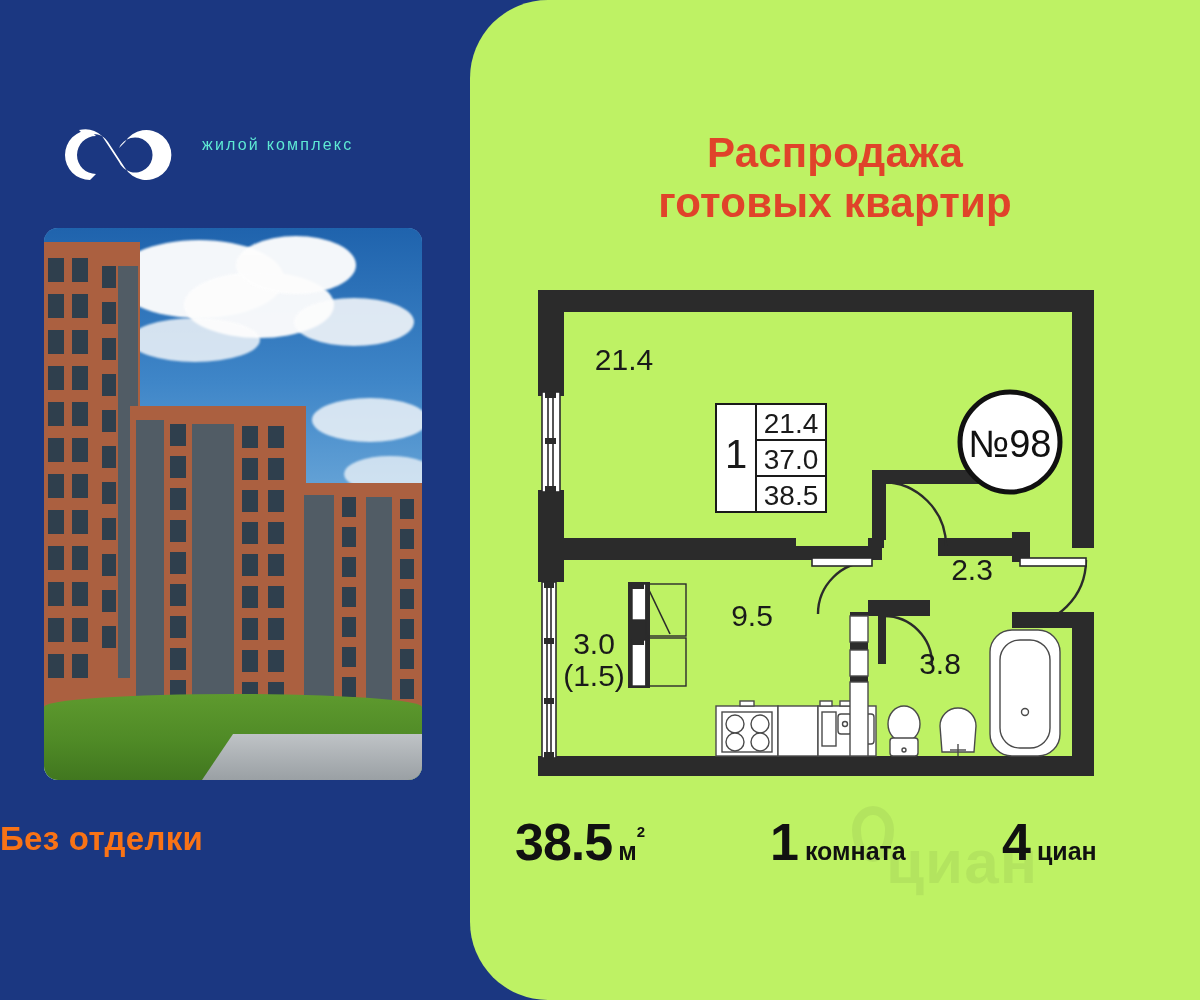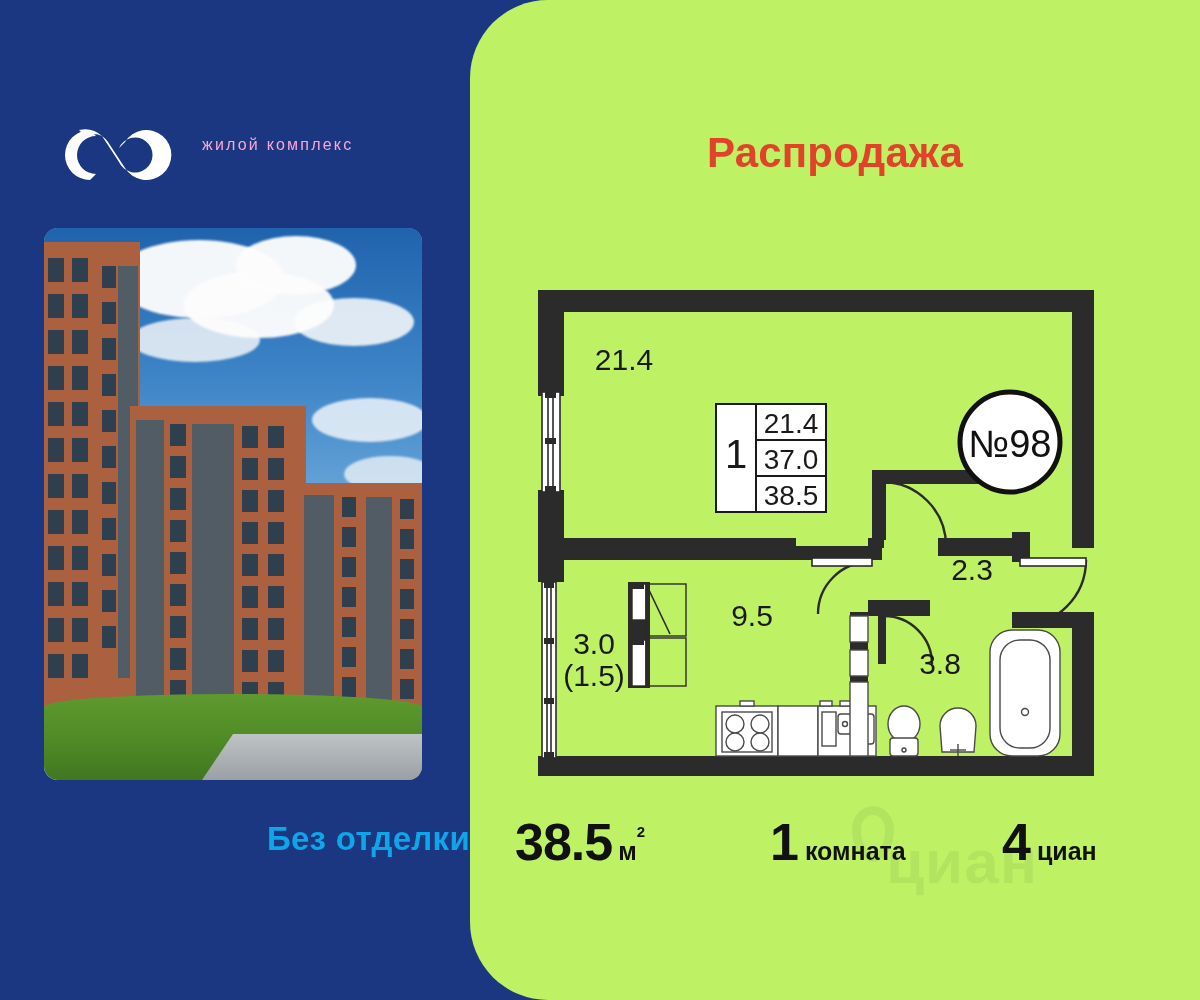--- a/index.html
+++ b/index.html
@@ -21,21 +21,21 @@
     position: absolute; left: 52px; top: 122px;
     display: flex; align-items: flex-start; gap: 22px;
   }
   .logo-mark { width: 128px; height: 66px; flex: none; }
   .logo-text-wrap { padding-top: 6px; }
   .logo-title {
     color: #ffffff; font-size: 46px; font-weight: 700;
     letter-spacing: 3px; line-height: 1;
   }
   .logo-sub {
-    color: #f9a8d4; font-size: 16px; font-weight: 400;
+    color: #5eead4; font-size: 16px; font-weight: 400;
     letter-spacing: 2.2px; margin-top: 8px; text-align: right;
   }
 
   
   .photo-frame {
     position: absolute; left: 44px; top: 228px;
     width: 378px; height: 552px;
     border-radius: 14px; overflow: hidden;
     background: #6aa6d8;
   }
@@ -75,21 +75,21 @@
     border-top-left-radius: 100% 26px; border-top-right-radius: 100% 26px;
   }
   .road {
     position: absolute; right: -10px; bottom: 0; width: 230px; height: 46px;
     background: linear-gradient(180deg, #bfc3c6 0%, #9aa0a4 100%);
     transform: skewX(-34deg); transform-origin: bottom right;
   }
 
   .photo-caption {
     position: absolute; left: 0; right: 0; top: 820px;
-    text-align: right; color: #0ea5e9;
+    text-align: left; color: #f97316;
     font-size: 33px; font-weight: 700; letter-spacing: .3px;
   }
 
   
   .card {
     position: absolute; left: 470px; top: 0; width: 730px; height: 1000px;
     background: #bef264;
     border-top-left-radius: 78px; border-bottom-left-radius: 78px;
   }
   .promo {
@@ -257,20 +257,21 @@
     <div class="road"></div>
   </div>
 
   <div class="photo-caption">Без отделки</div>
 </div>
 
 <div class="card">
 
   <div class="promo">
     <div>Распродажа</div>
+    <div>готовых квартир</div>
   </div>
 
   <div class="plan">
     <svg viewBox="0 0 620 500" width="620" height="500">
       <g fill="#2b2b2b">
 
         <rect x="18" y="8" width="556" height="22"></rect>
         <rect x="18" y="8" width="26" height="106"></rect>
         <rect x="18" y="208" width="26" height="92"></rect>
         <rect x="552" y="8" width="22" height="258"></rect>

